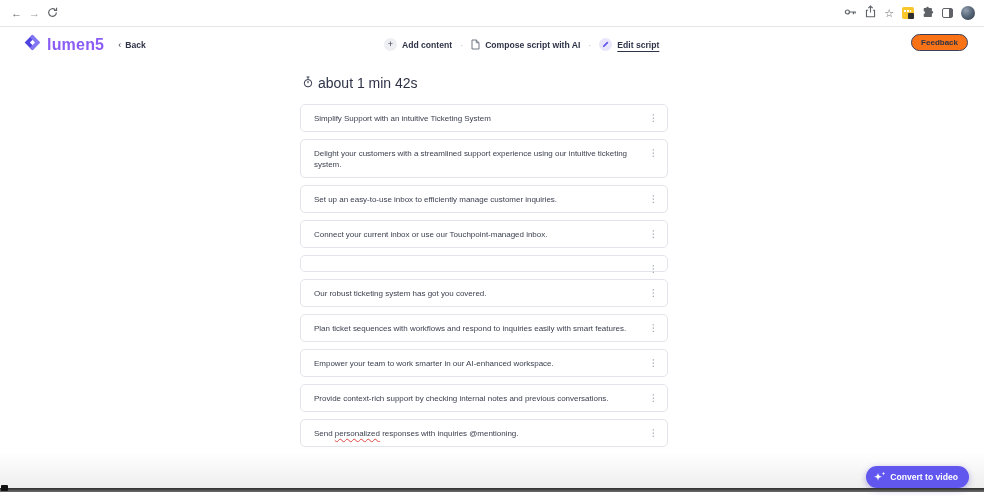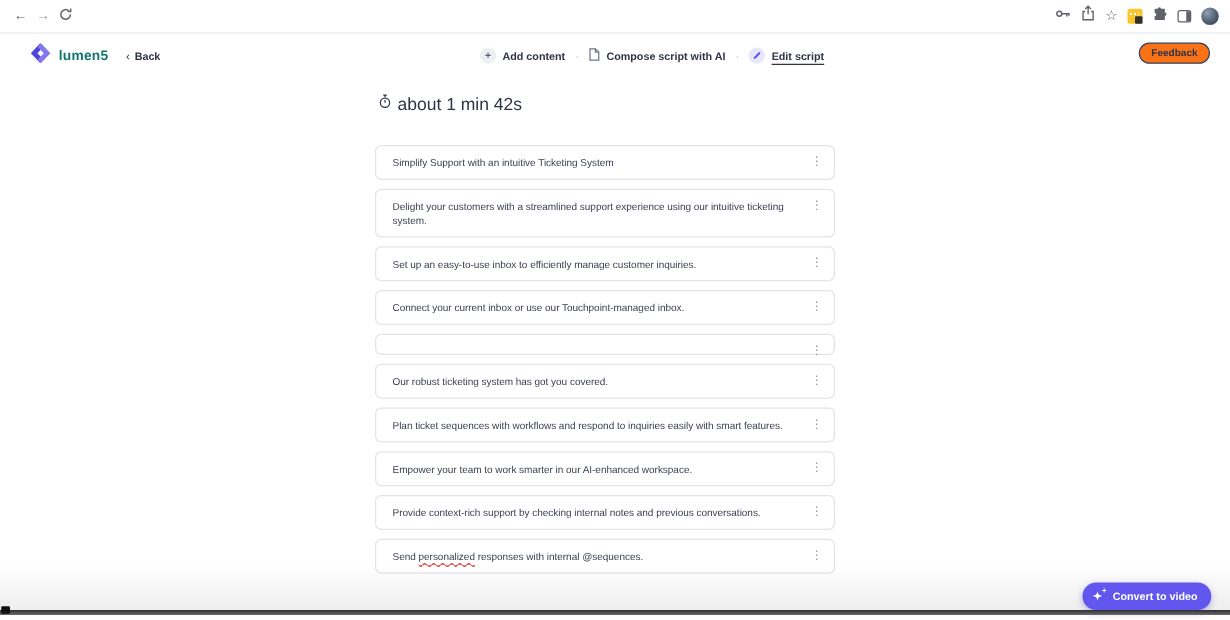--- a/index.html
+++ b/index.html
@@ -25,42 +25,42 @@
   .ext-yellow .corner { position:absolute; right:0; bottom:0; width:6px; height:6px; background:#2f2f2f; border-radius:1px; }
   .winbox { width:11px; height:10px; border:1.4px solid #5f6368; border-radius:2px; position:relative; }
   .winbox .bar { position:absolute; top:0; right:0; width:3px; height:100%; background:#5f6368; }
   .avatar { width:14px; height:14px; border-radius:50%;
     background:radial-gradient(circle at 35% 30%, #93a0b0 0%, #5a6a7c 45%, #2c3643 100%); }
 
   
   .appheader { position:absolute; top:27px; left:0; width:984px; height:35px;
     background:#fff; display:flex; align-items:center; }
   .brand { display:flex; align-items:center; margin-left:24px; gap:6px; cursor:pointer; }
-  .brand .word { font-size:11px; font-weight:600; color:#0f766e; letter-spacing:.2px; }
+  .brand .word { font-size:16px; font-weight:600; color:#8b5cf6; letter-spacing:.2px; }
   .backlink { display:flex; align-items:center; gap:4px; margin-left:14px; cursor:pointer; }
   .backlink .chev { font-size:9px; color:#2e3347; }
   .backlink .lbl { font-size:8.6px; color:#2e3347; font-weight:700; }
   .centerbar { position:absolute; left:384px; top:0; height:35px; display:flex; align-items:center; gap:8px; }
   .hbtn { display:flex; align-items:center; gap:5px; cursor:pointer; }
   .hbtn .txt { font-size:8.6px; color:#2e3347; font-weight:600; }
   .hbtn.active .txt { text-decoration:underline; text-underline-offset:2.5px; }
   .pluscircle { width:13px; height:13px; border-radius:50%; background:#edeff2; color:#3a3f4e;
     font-size:9px; line-height:12px; text-align:center; }
   .dotsep { color:#b7bcc4; font-size:9px; }
   .pencilcircle { width:13px; height:13px; border-radius:50%; background:#e9e6fc;
     display:flex; align-items:center; justify-content:center; }
   .feedback { position:absolute; right:16px; top:7px; height:17px; padding:0 9px;
     border:1px solid #39405c; border-radius:9px; display:flex; align-items:center;
     font-size:8px; color:#2e3347; font-weight:600; background:#f97316; cursor:pointer; }
 
   
   .timer { position:absolute; left:303px; top:74px; display:flex; align-items:center; gap:5px; }
   .timer .t { font-size:14px; color:#2e3347; }
   .cards { position:absolute; left:300px; top:104px; width:368px; height:358px;
-    overflow:hidden; display:flex; flex-direction:column; gap:7px;margin-top:12px; }
+    overflow:hidden; display:flex; flex-direction:column; gap:7px; }
   .card { position:relative; border:1px solid #e3e4e9; border-radius:5px; background:#fff;
     padding:7.5px 26px 7.5px 13px; flex:none; }
   .card-text { font-size:8px; line-height:11px; color:#3a3f4e; letter-spacing:-.02px; }
   .miss { text-decoration:underline wavy #e0483f 1px; text-underline-offset:2px; }
   .kebab { position:absolute; right:7px; top:6px; font-size:9.5px; color:#8d93a0;
     line-height:1; cursor:pointer; padding:2px; }
 
   
   .bottomfade { position:absolute; left:0; bottom:5px; width:984px; height:40px;
     background:linear-gradient(to bottom, rgba(0,0,0,0) 0%, rgba(0,0,0,0.07) 100%); pointer-events:none; }
@@ -206,21 +206,21 @@
       </div>
       <div class="card">
         <div class="card-text"><span>Empower your team to work smarter in our AI-enhanced workspace.</span></div>
         <div class="kebab">⋮</div>
       </div>
       <div class="card">
         <div class="card-text"><span>Provide context-rich support by checking internal notes and previous conversations.</span></div>
         <div class="kebab">⋮</div>
       </div>
       <div class="card">
-        <div class="card-text"><span>Send </span><span class="miss">personalized</span><span> responses with internal @sequences.</span></div>
+        <div class="card-text"><span>Send </span><span class="miss">personalized</span><span> responses with inquiries @mentioning.</span></div>
         <div class="kebab">⋮</div>
       </div>
     </div>
 
   <div class="bottomfade"></div>
   <button class="convert">
     <span class="sparkle">
       <span class="big">✦</span>
       <span class="sm">+</span>
     </span>

